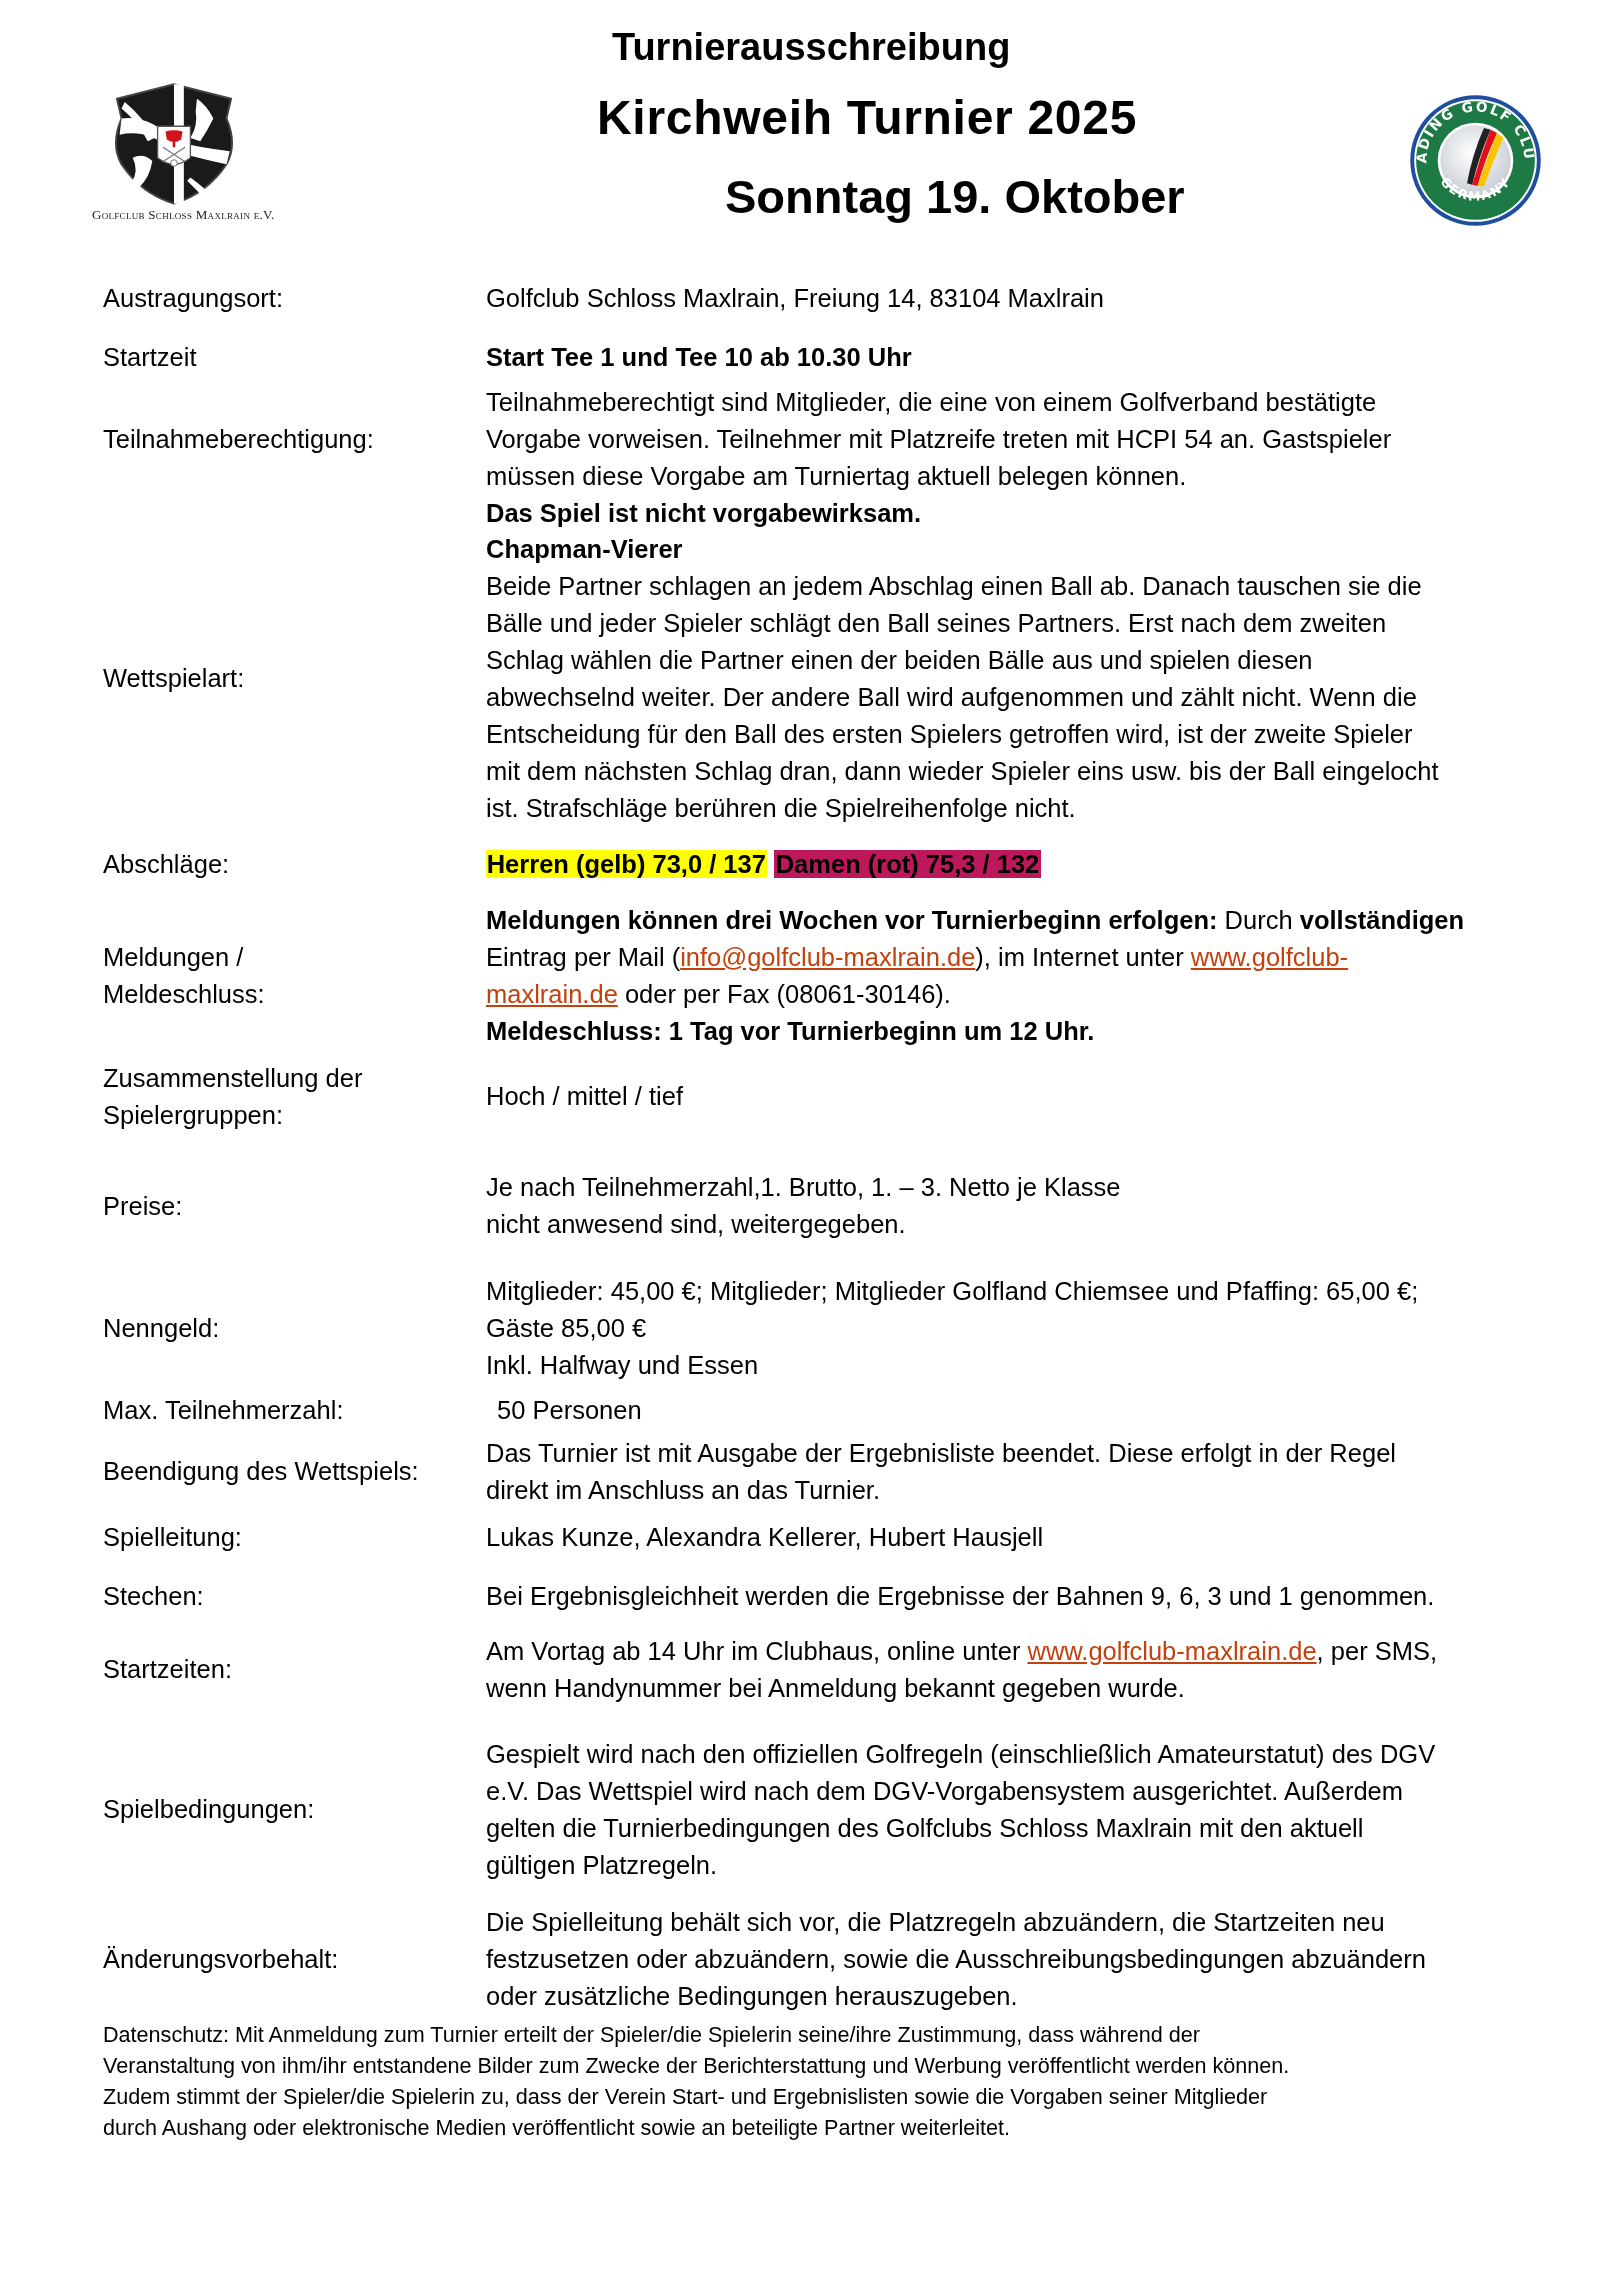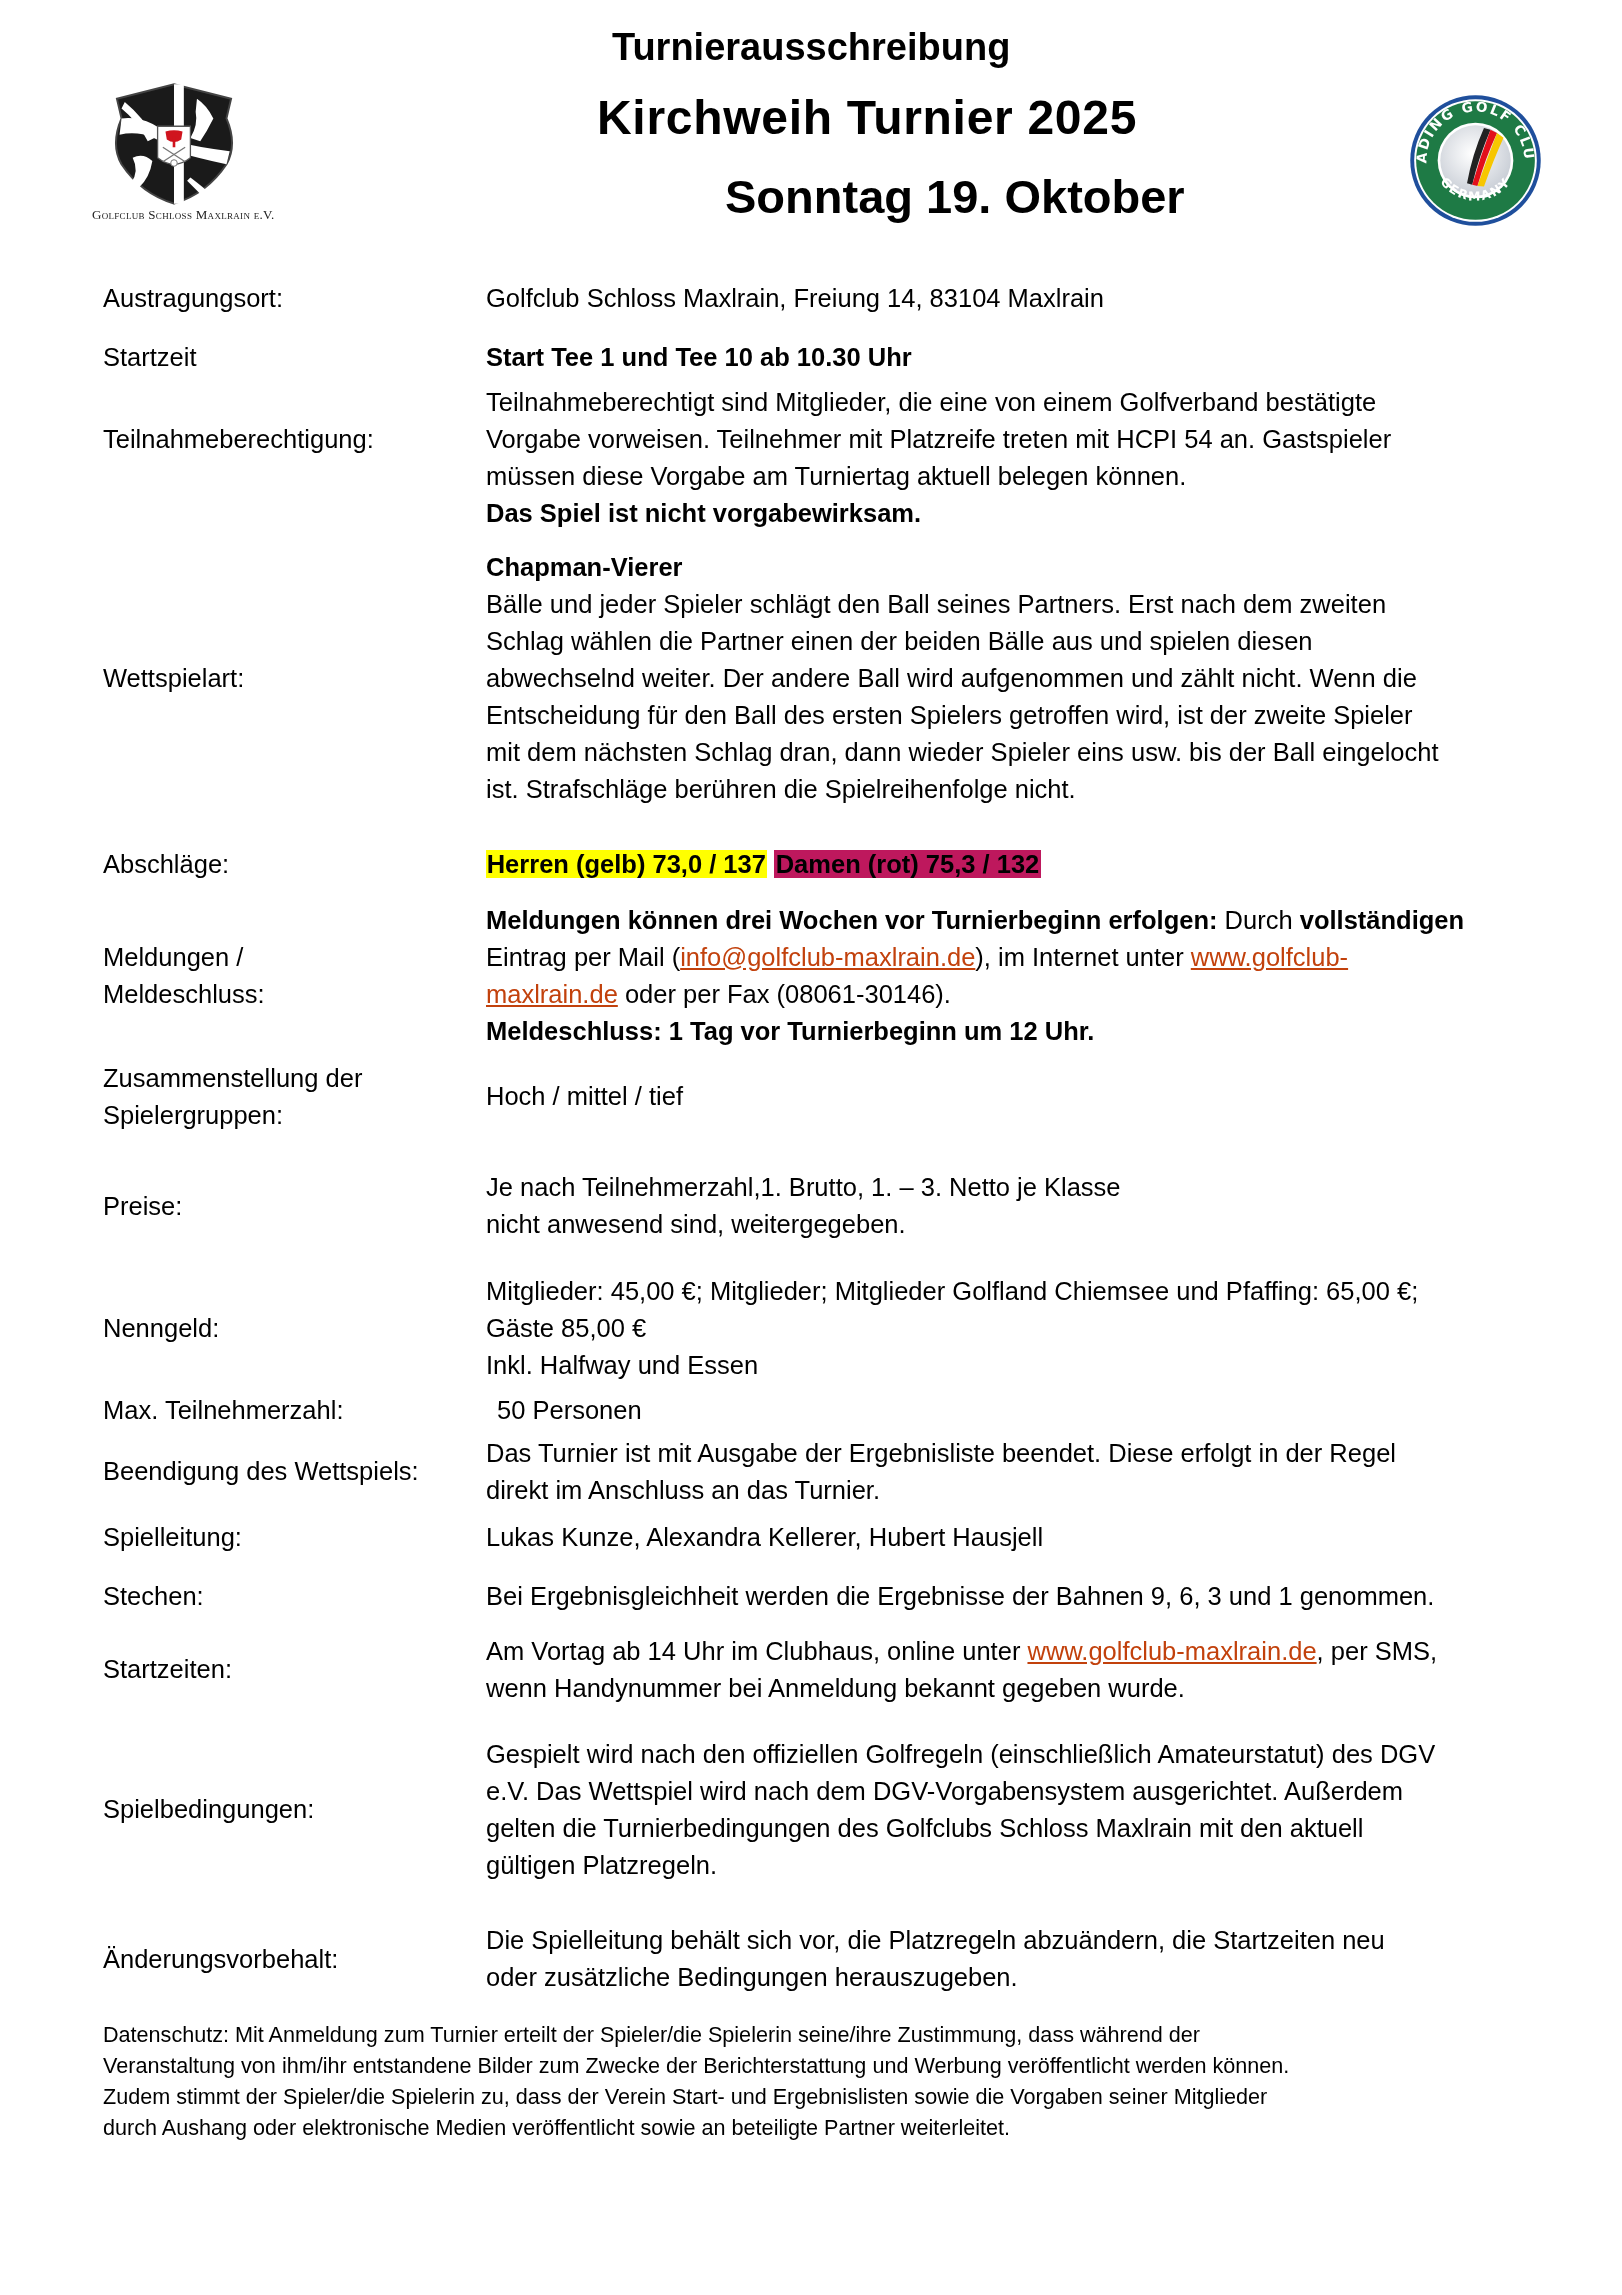--- a/index.html
+++ b/index.html
@@ -97,20 +97,21 @@
         <p>Vorgabe vorweisen. Teilnehmer mit Platzreife treten mit HCPI 54 an. Gastspieler</p>
         <p>müssen diese Vorgabe am Turniertag aktuell belegen können.</p>
         <p class="bold">Das Spiel ist nicht vorgabewirksam.</p>
       </div>
     </div>
 
     <div class="row" style="top:257px;height:293px;">
       <div class="lbl">Wettspielart:</div>
       <div class="val">
         <p class="bold">Chapman-Vierer</p>
+        <p>Beide Partner schlagen an jedem Abschlag einen Ball ab. Danach tauschen sie die</p>
         <p>Bälle und jeder Spieler schlägt den Ball seines Partners. Erst nach dem zweiten</p>
         <p>Schlag wählen die Partner einen der beiden Bälle aus und spielen diesen</p>
         <p>abwechselnd weiter. Der andere Ball wird aufgenommen und zählt nicht. Wenn die</p>
         <p>Entscheidung für den Ball des ersten Spielers getroffen wird, ist der zweite Spieler</p>
         <p>mit dem nächsten Schlag dran, dann wieder Spieler eins usw. bis der Ball eingelocht</p>
         <p>ist. Strafschläge berühren die Spielreihenfolge nicht.</p>
       </div>
     </div>
 
     <div class="row" style="top:566px;height:46px;">
@@ -205,20 +206,21 @@
         <p>e.V. Das Wettspiel wird nach dem DGV-Vorgabensystem ausgerichtet. Außerdem</p>
         <p>gelten die Turnierbedingungen des Golfclubs Schloss Maxlrain mit den aktuell</p>
         <p>gültigen Platzregeln.</p>
       </div>
     </div>
 
     <div class="row" style="top:1629px;height:110px;">
       <div class="lbl">Änderungsvorbehalt:</div>
       <div class="val">
         <p>Die Spielleitung behält sich vor, die Platzregeln abzuändern, die Startzeiten neu</p>
+        <p>festzusetzen oder abzuändern, sowie die Ausschreibungsbedingungen abzuändern</p>
         <p>oder zusätzliche Bedingungen herauszugeben.</p>
       </div>
     </div>
   </div>
 
   <div class="privacy">
     <p>Datenschutz: Mit Anmeldung zum Turnier erteilt der Spieler/die Spielerin seine/ihre Zustimmung, dass während der</p>
     <p>Veranstaltung von ihm/ihr entstandene Bilder zum Zwecke der Berichterstattung und Werbung veröffentlicht werden können.</p>
     <p>Zudem stimmt der Spieler/die Spielerin zu, dass der Verein Start- und Ergebnislisten sowie die Vorgaben seiner Mitglieder</p>
     <p>durch Aushang oder elektronische Medien veröffentlicht sowie an beteiligte Partner weiterleitet.</p>

